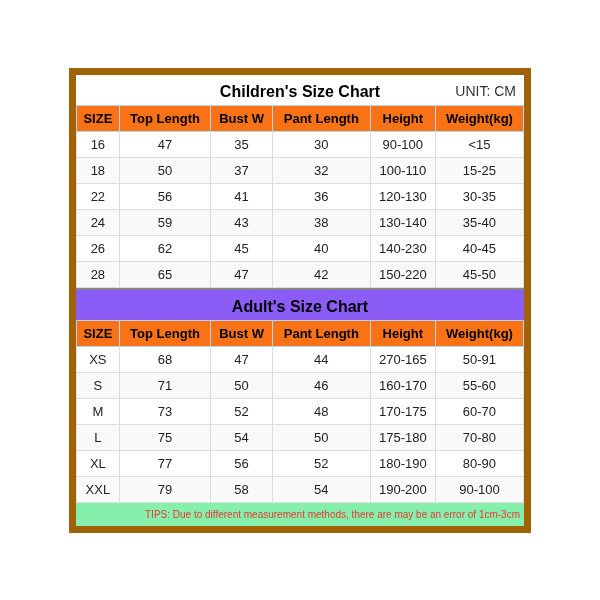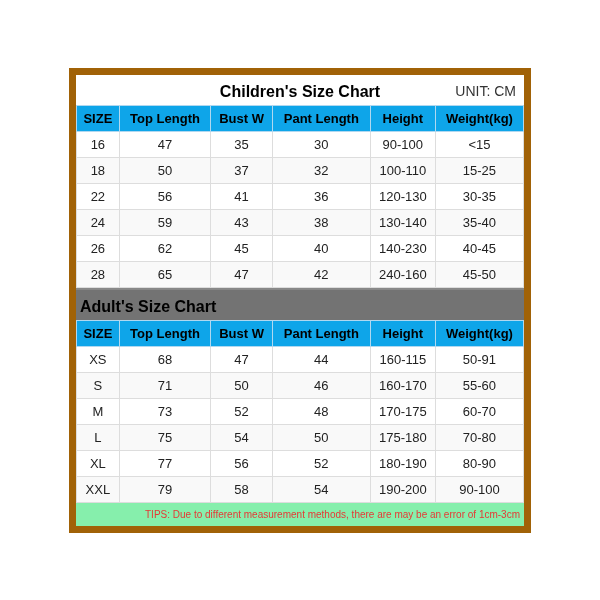--- a/index.html
+++ b/index.html
@@ -33,21 +33,21 @@
       font-size: 14px;
       font-weight: normal;
       color: #333;
       margin-left: 30px;
     }
     table {
       width: 100%;
       border-collapse: collapse;
     }
     th {
-      background: #0ea5e9;
+      background: #f97316;
       color: #000;
       font-weight: bold;
       text-align: center;
       padding: 5px 3px;
       border: 1px solid #b0d8f0;
       font-size: 13px;
     }
     td {
       text-align: center;
       padding: 5px 3px;
@@ -62,25 +62,25 @@
       background: #fff;
     }
     .tips {
       text-align: right;
       color: #e53935;
       font-size: 10px;
       padding: 6px 4px;
       background: #86efac;
     }
     .adult-section-title {
-      text-align: left;
+      text-align: center;
       font-weight: bold;
       font-size: 16px;
       padding: 8px 4px 4px;
-      background: #737373;
+      background: #8b5cf6;
       border-top: 2px solid #888;
     }
   </style>
 </head>
 <body>
 
 <div class="container">
 
   <div class="section-title">
     <span>Children's Size Chart</span>
@@ -137,21 +137,21 @@
           <td>45</td>
           <td>40</td>
           <td>140-230</td>
           <td>40-45</td>
         </tr>
         <tr>
           <td>28</td>
           <td>65</td>
           <td>47</td>
           <td>42</td>
-          <td>240-160</td>
+          <td>150-220</td>
           <td>45-50</td>
         </tr>
       </tbody>
   </table>
 
   <div class="adult-section-title">
     <span>Adult's Size Chart</span>
   </div>
 
   <table>
@@ -164,21 +164,21 @@
         <th>Height</th>
         <th>Weight(kg)</th>
       </tr>
     </thead>
     <tbody id="adult-tbody">
     <tr>
           <td>XS</td>
           <td>68</td>
           <td>47</td>
           <td>44</td>
-          <td>160-115</td>
+          <td>270-165</td>
           <td>50-91</td>
         </tr>
         <tr>
           <td>S</td>
           <td>71</td>
           <td>50</td>
           <td>46</td>
           <td>160-170</td>
           <td>55-60</td>
         </tr>

